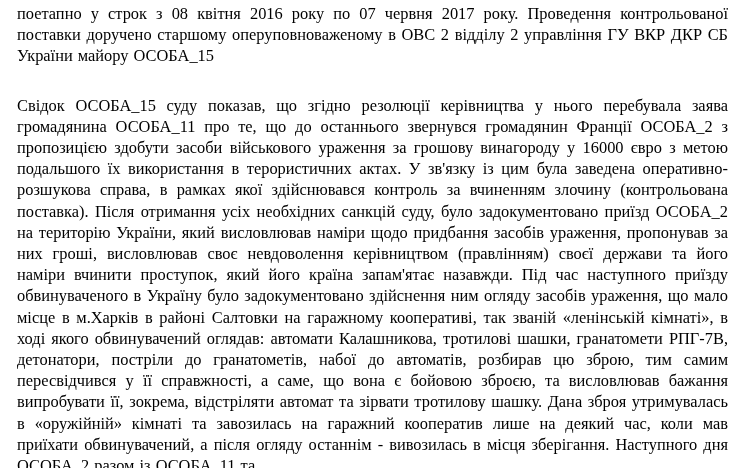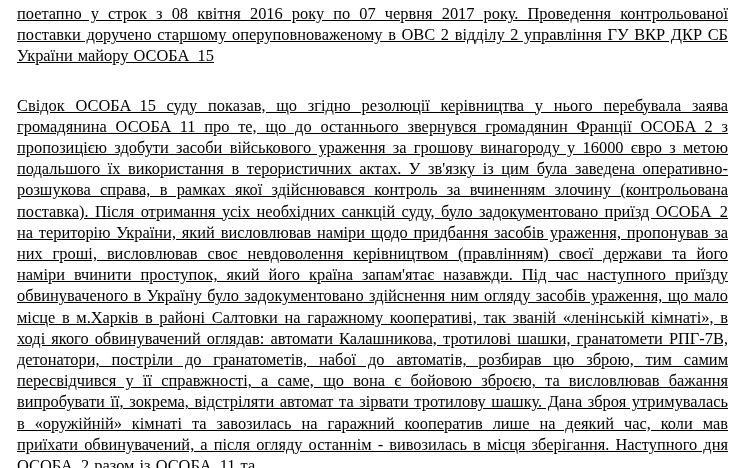--- a/index.html
+++ b/index.html
@@ -12,21 +12,20 @@
     height: 468px;
     background: #ffffff;
     overflow: hidden;
   }
   .doc-page {
     box-sizing: border-box;
     width: 740px;
     height: 468px;
     padding: 3px 12px 0 17px;
     background: #ffffff;
-    text-decoration: underline;
   }
   .doc-paragraph {
     margin: 0 0 15px 0;
     font-family: "Liberation Serif", "DejaVu Serif", serif;
     font-size: 16.4px;
     line-height: 21.2px;
     color: #000000;
     text-align: justify;
     word-spacing: 1px;
   }

